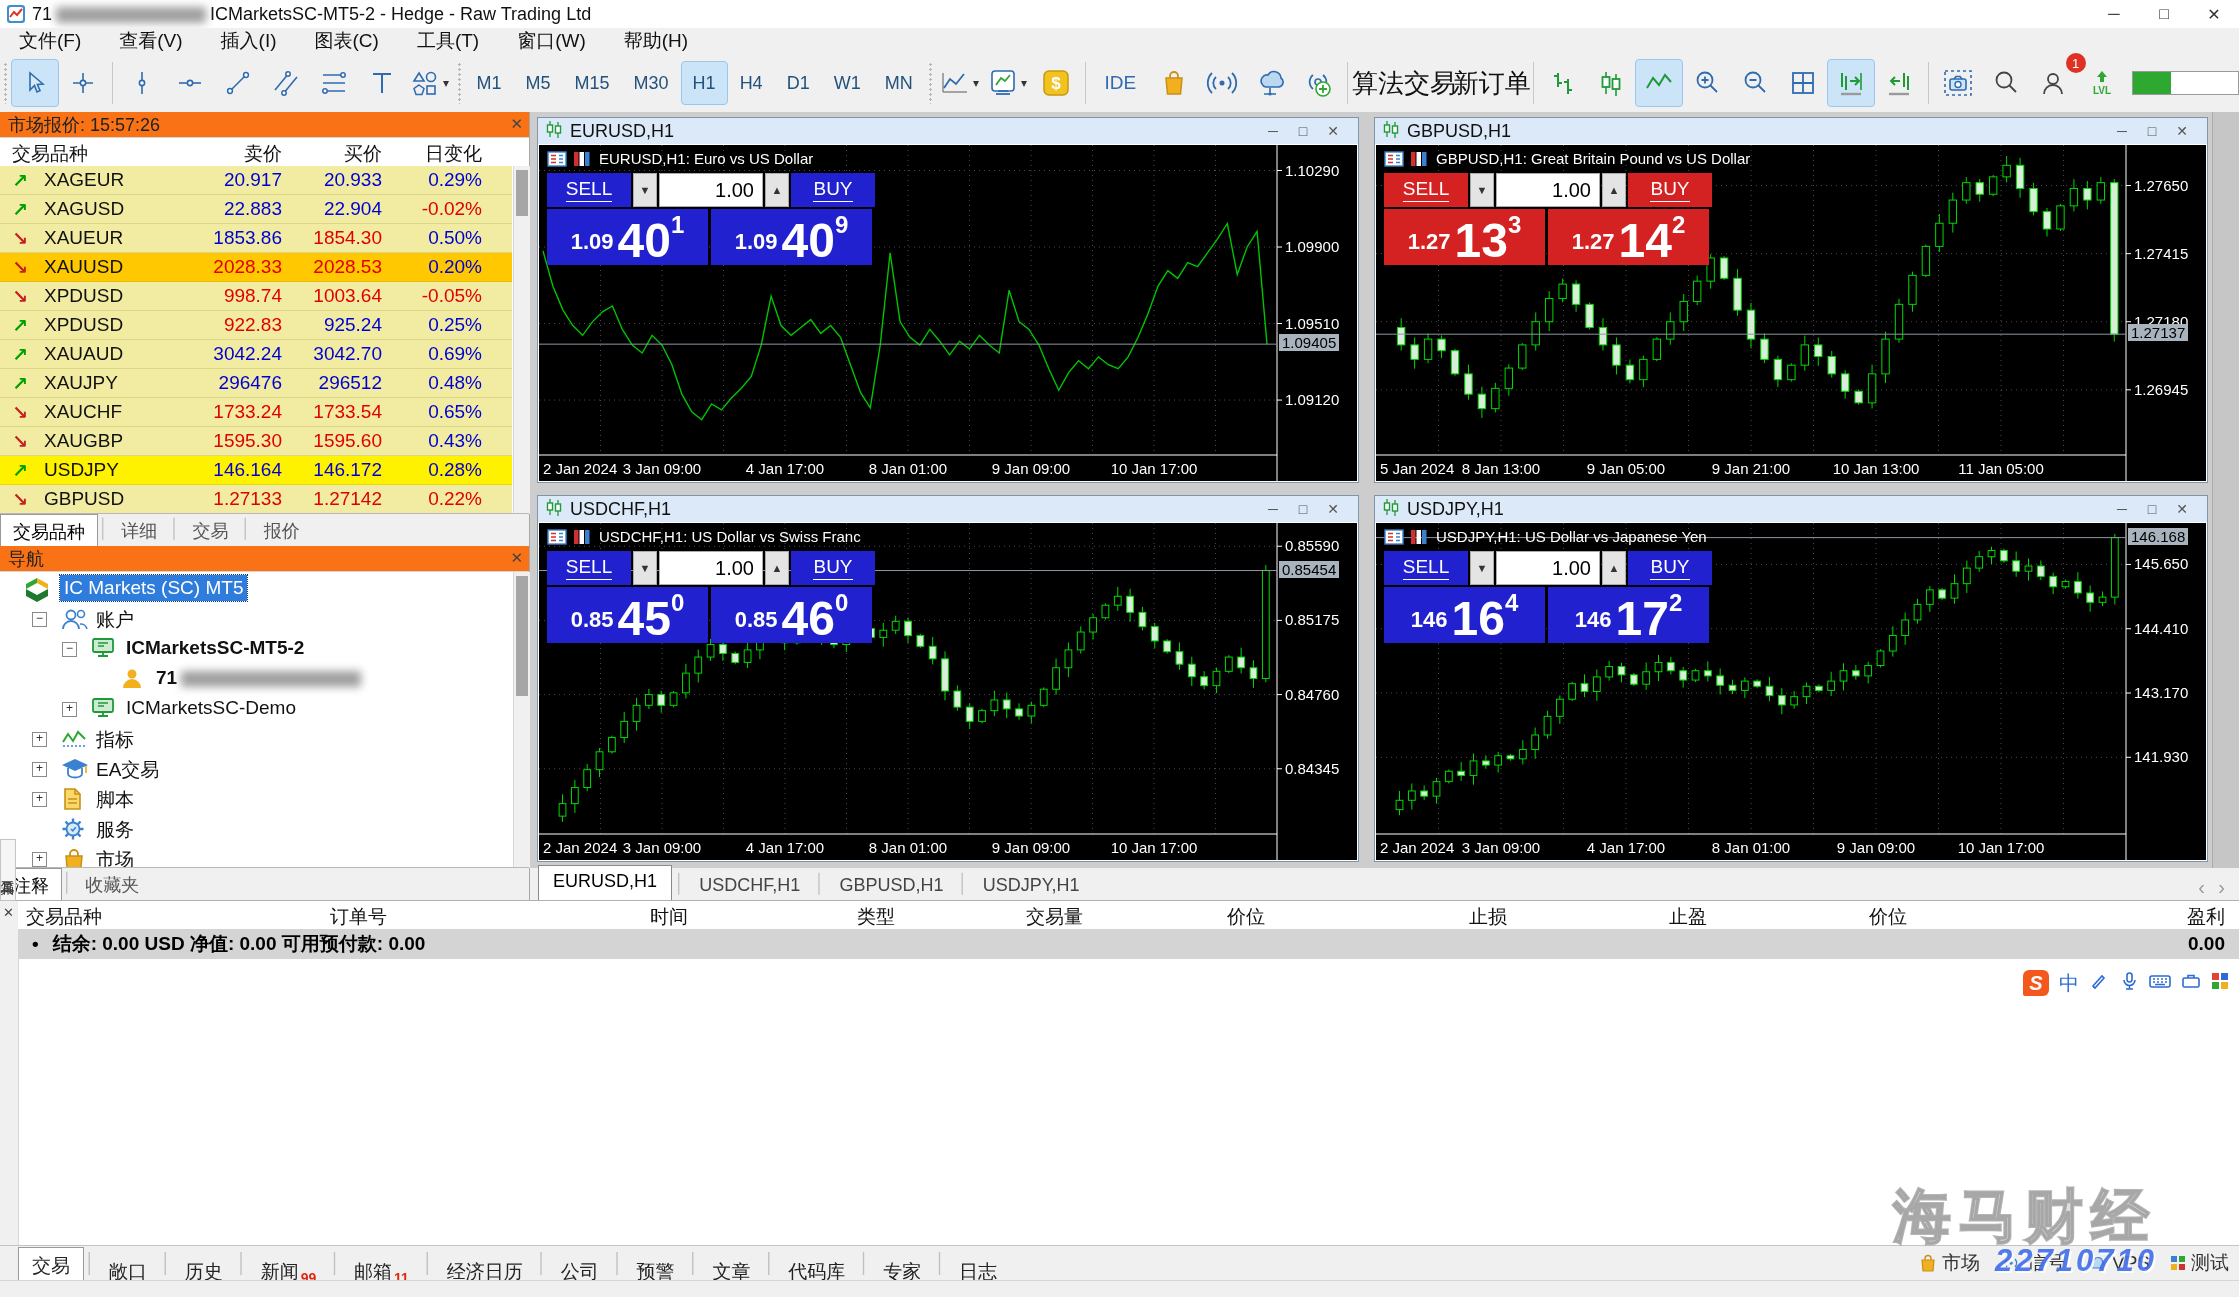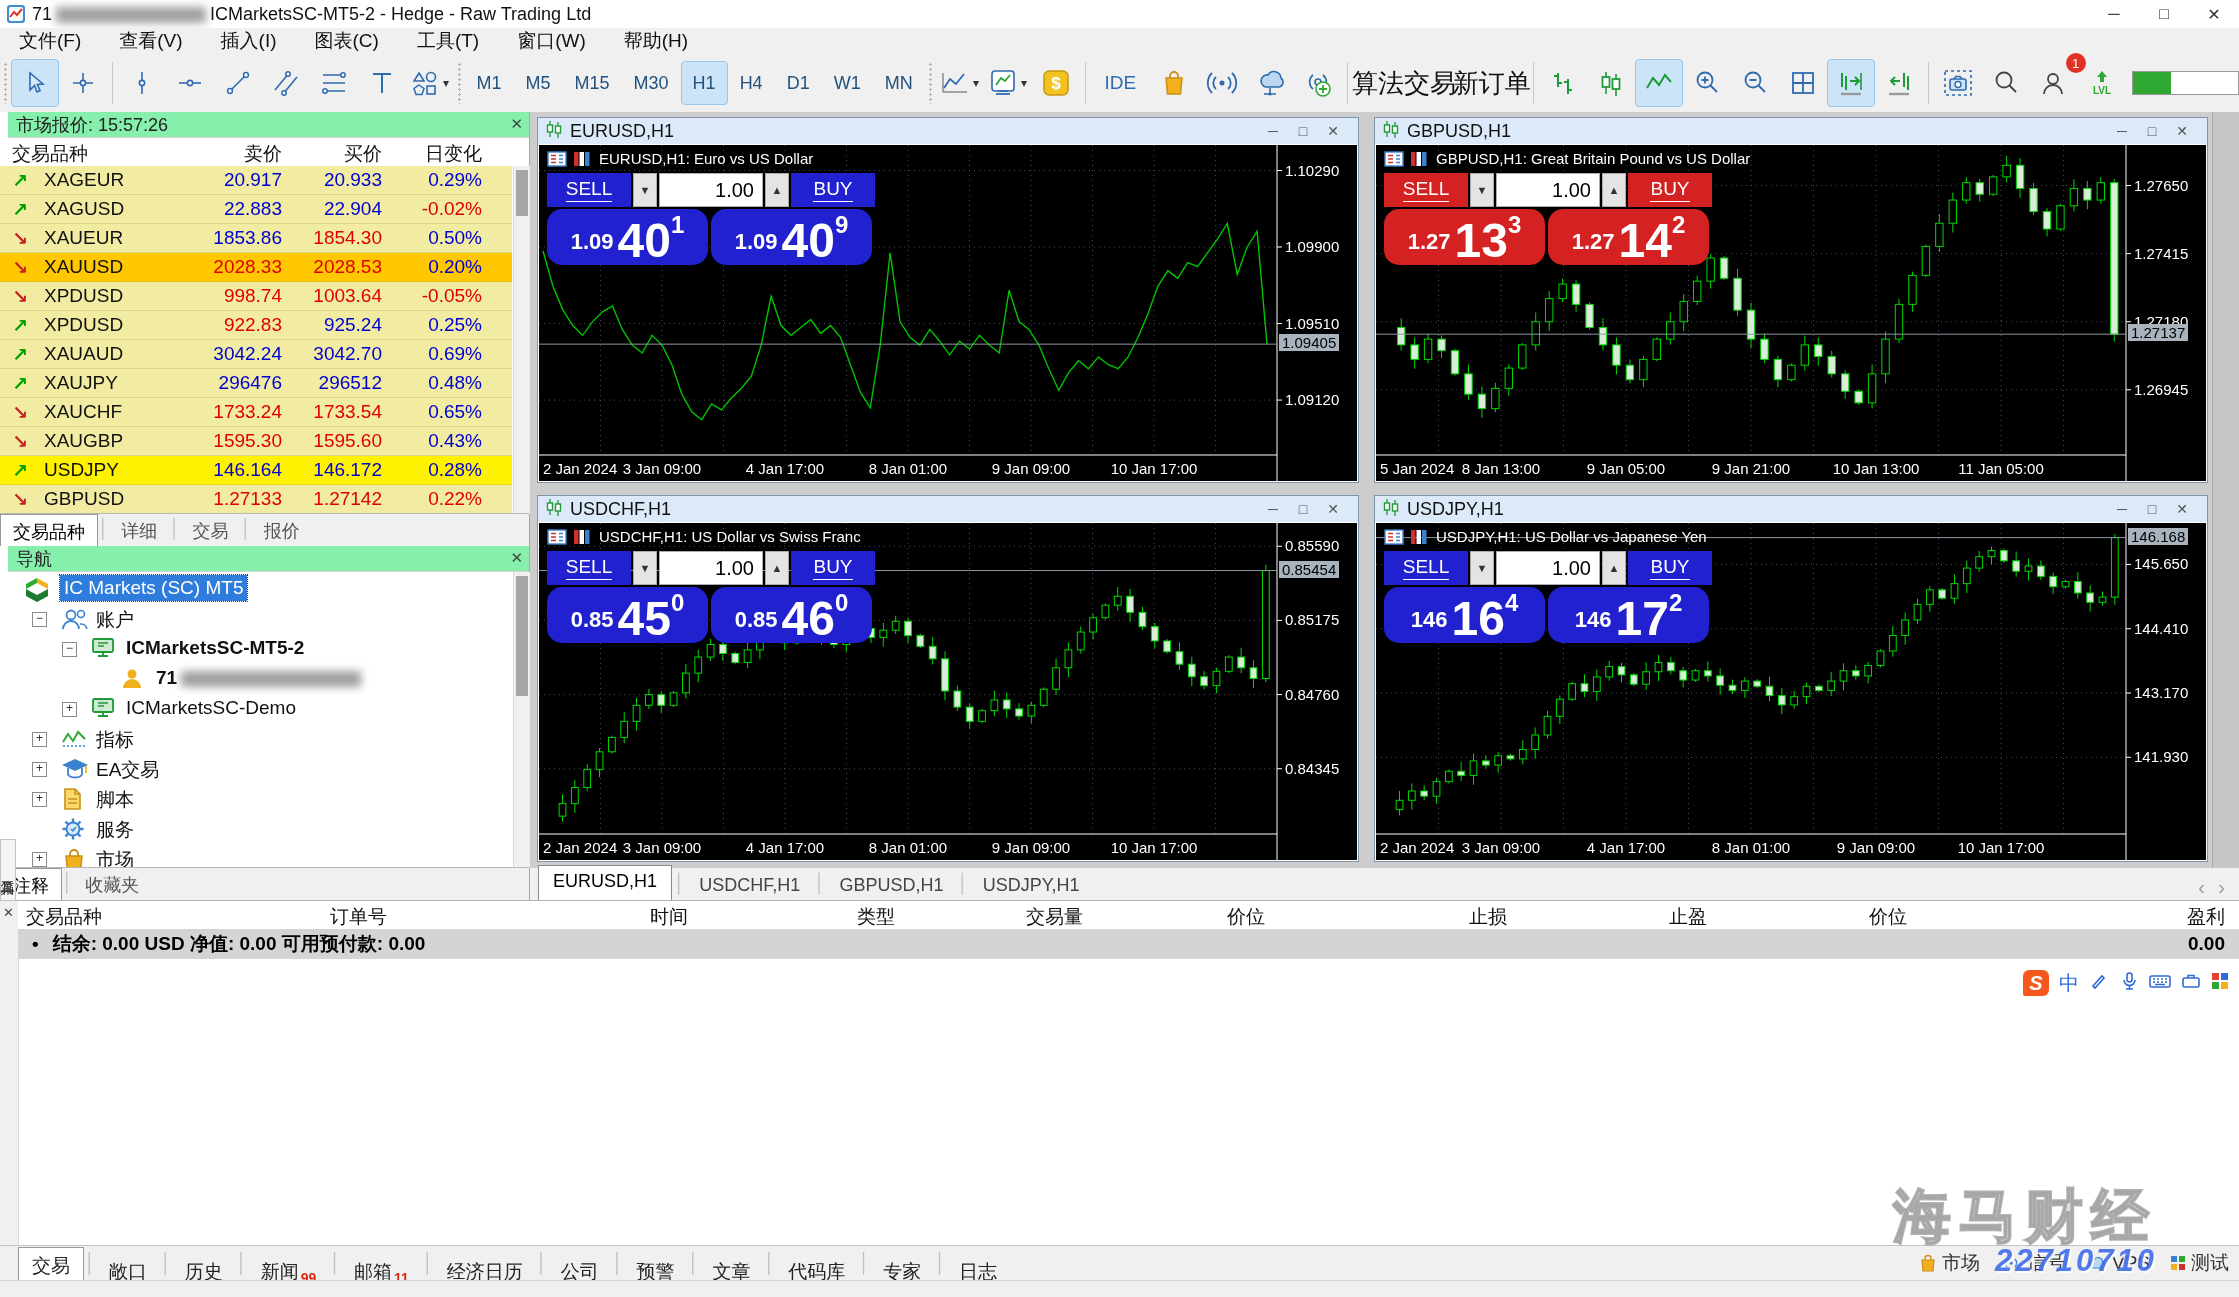--- a/index.html
+++ b/index.html
@@ -22,21 +22,21 @@
   .tbtn.sel{background:#CCE4F7;border-color:#98C8EE;}
   .tf{font-size:18px;color:#23527C;height:42px;display:flex;align-items:center;justify-content:center;padding:0 11px;border:1px solid transparent;border-radius:4px;}
   .tf.sel{background:#CCE4F7;border-color:#98C8EE;}
   .tlabel{font-size:26px;color:#111;margin-left:6px;white-space:nowrap;}
   .caret{font-size:12px;color:#333;margin-left:3px;}
   #lvlbar{width:150px;height:22px;border:1px solid #9a9a9a;background:#fff;margin-left:6px;position:relative;}
   #lvlbar i{position:absolute;left:0;top:0;bottom:0;width:38px;background:#2FA832;}
   .badge{position:absolute;top:-7px;right:-9px;background:#E03224;color:#fff;border-radius:50%;width:20px;height:20px;font-size:13px;display:flex;align-items:center;justify-content:center;}
   
   .panel{position:absolute;background:#fff;border-right:1px solid #A8A8A8;box-sizing:border-box;}
-  .phdr{position:absolute;left:8px;top:0;right:0;height:26px;background:#86efac;border-bottom:1px solid #D5D5D5;font-size:18px;color:#222;display:flex;align-items:center;padding-left:8px;box-sizing:border-box;}
+  .phdr{position:absolute;left:0;top:0;right:0;height:26px;background:#f97316;border-bottom:1px solid #D5D5D5;font-size:18px;color:#222;display:flex;align-items:center;padding-left:8px;box-sizing:border-box;}
   .phdr .x{position:absolute;right:6px;top:3px;font-size:15px;color:#444;}
   .ptabs{position:absolute;left:0;right:0;bottom:0;height:32px;background:#F0F0F0;border-top:1px solid #B8B8B8;display:flex;align-items:flex-start;font-size:18px;color:#555;}
   .ptab{padding:4px 12px;margin-top:1px;white-space:nowrap;}
   .ptab.act{background:#fff;border:1px solid #999;border-bottom:none;color:#000;margin-top:0;padding-top:5px;}
   .ptsep{color:#C0C0C0;margin-top:4px;}
   
   .mwcols{position:absolute;left:0;top:26px;width:512px;height:28px;background:#fff;border-bottom:1px solid #D0D0D0;font-size:19px;color:#111;}
   .mwrow{position:absolute;left:0;width:512px;height:29px;font-size:19px;box-sizing:border-box;border-bottom:1px solid rgba(160,150,60,0.25);}
   .mwc{position:absolute;top:3px;white-space:nowrap;}
   .sb{position:absolute;width:16px;background:#F0F0F0;border-left:1px solid #D8D8D8;}
@@ -55,21 +55,21 @@
   .curlab{position:absolute;background:#A9B3BD;color:#000;font-size:15px;padding:0 3px;white-space:nowrap;}
   .tlab{position:absolute;color:#fff;font-size:15px;white-space:nowrap;}
   .cinfo{position:absolute;left:8px;top:5px;display:flex;align-items:center;color:#fff;font-size:15px;white-space:nowrap;}
   .ocp{position:absolute;left:8px;top:28px;}
   .ocr1{display:flex;gap:2px;}
   .ocbtn{width:84px;height:34px;color:#fff;font-size:19px;display:flex;align-items:center;justify-content:center;}
   .ocbtn span{border-bottom:1px solid #fff;padding-bottom:1px;}
   .spbtn{width:24px;height:34px;background:#E4E4E4;border:1px solid #ABABAB;box-sizing:border-box;display:flex;align-items:center;justify-content:center;font-size:11px;color:#333;}
   .spfld{width:104px;height:34px;background:#fff;border:1px solid #ABABAB;box-sizing:border-box;font-size:20px;color:#000;display:flex;align-items:center;justify-content:flex-end;padding-right:8px;}
   .ocr2{display:flex;gap:3px;margin-top:2px;}
-  .pxbox{width:161px;height:56px;display:flex;align-items:flex-end;justify-content:center;color:#fff;padding-bottom:3px;box-sizing:border-box;border-radius:15px;}
+  .pxbox{width:161px;height:56px;display:flex;align-items:flex-end;justify-content:center;color:#fff;padding-bottom:3px;box-sizing:border-box;}
   .px-s{font-size:22px;font-weight:bold;margin:0 4px 7px 0;}
   .px-b{font-size:48px;font-weight:bold;line-height:0.88;}
   .px-e{font-size:24px;font-weight:bold;margin-bottom:23px;}
   
   #chart-tabbar{position:absolute;left:530px;top:868px;width:1709px;height:32px;background:#F0F0F0;display:flex;align-items:flex-end;font-size:18px;color:#444;}
   
   #toolbox{position:absolute;left:0;top:900px;width:2239px;height:345px;background:#fff;border-top:1px solid #B0B0B0;}
   #tb-left{position:absolute;left:0;top:0;width:18px;height:345px;background:#F0F0F0;border-right:1px solid #D8D8D8;}
   #tb-cols{position:absolute;left:18px;top:0;width:2221px;height:28px;background:#fff;border-bottom:1px solid #D0D0D0;font-size:19px;color:#111;}
   #tb-balance{position:absolute;left:18px;top:28px;width:2221px;height:30px;background:#D4D4D4;font-size:19px;color:#000;font-weight:bold;display:flex;align-items:center;}

